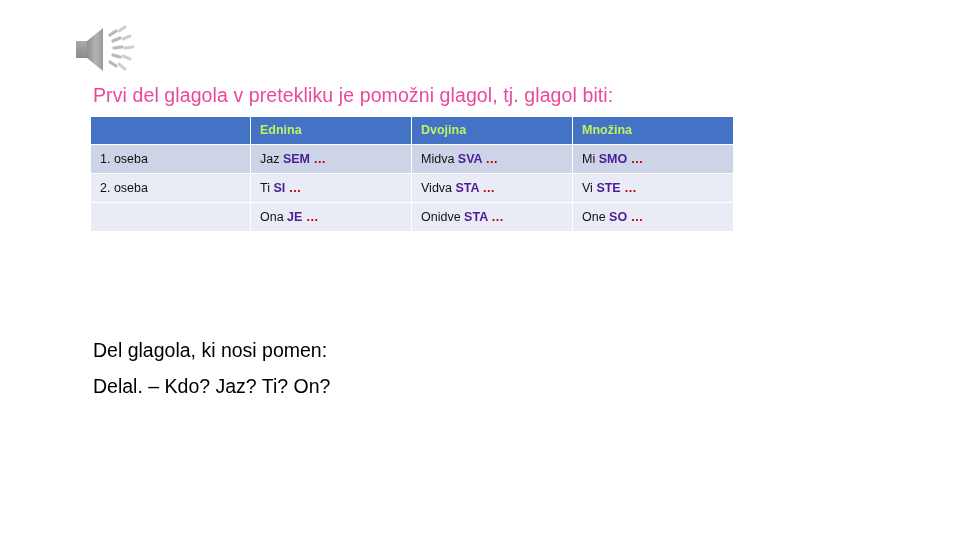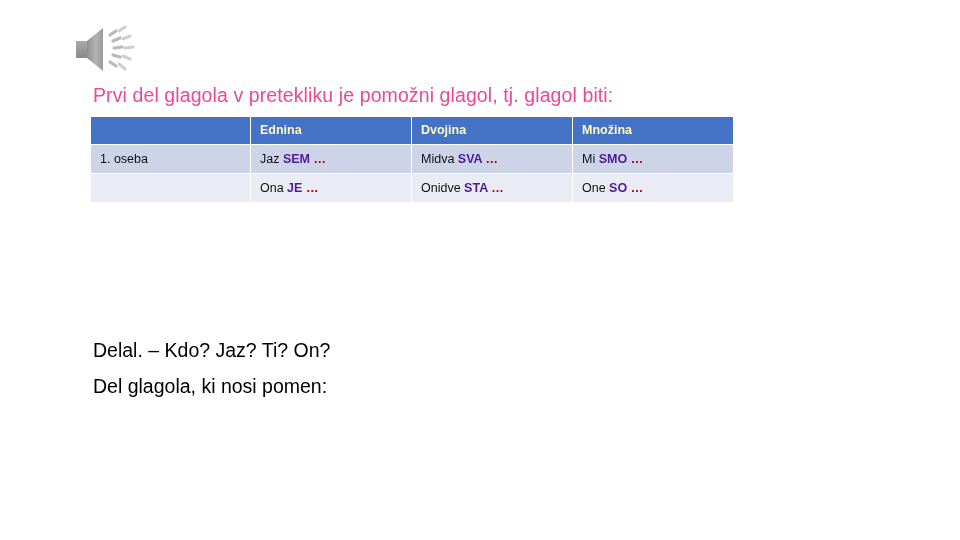--- a/index.html
+++ b/index.html
@@ -62,21 +62,21 @@
     font-size: 12.5px;
     color: #111111;
     text-align: left;
     font-weight: normal;
     line-height: 28px;
     overflow: hidden;
     white-space: nowrap;
   }
   .conj-table thead th {
     background: #4472C4;
-    color: #fef9c3;
+    color: #bef264;
     font-weight: bold;
     height: 27px;
     line-height: 27px;
   }
   .conj-table thead th.empty-head {
     background: #4472C4;
   }
   tr.band-dark td { background: #CDD4E8; }
   tr.band-light td { background: #E9ECF5; }
 
@@ -158,24 +158,30 @@
     </tr>
   </thead>
   <tbody>
     <tr class="band-dark">
       <td>1. oseba</td>
       <td><span>Jaz </span><span class="verb">SEM</span><span class="dots"> …</span></td>
       <td><span>Midva </span><span class="verb">SVA</span><span class="dots"> …</span></td>
       <td><span>Mi </span><span class="verb">SMO</span><span class="dots"> …</span></td>
     </tr>
     <tr class="band-light">
+      <td>2. oseba</td>
+      <td><span>Ti </span><span class="verb">SI</span><span class="dots"> …</span></td>
+      <td><span>Vidva </span><span class="verb">STA</span><span class="dots"> …</span></td>
+      <td><span>Vi </span><span class="verb">STE</span><span class="dots"> …</span></td>
+    </tr>
+    <tr class="band-light">
       <td></td>
       <td><span>Ona </span><span class="verb">JE</span><span class="dots"> …</span></td>
       <td><span>Onidve </span><span class="verb">STA</span><span class="dots"> …</span></td>
       <td><span>One </span><span class="verb">SO</span><span class="dots"> …</span></td>
     </tr>
   </tbody>
 </table>
 
 <div class="bottom-block">
+  <div class="line">Del glagola, ki nosi pomen:</div>
   <div class="line">Delal. – Kdo? Jaz? Ti? On?</div>
-  <div class="line">Del glagola, ki nosi pomen:</div>
 </div>
 
 </body></html>

